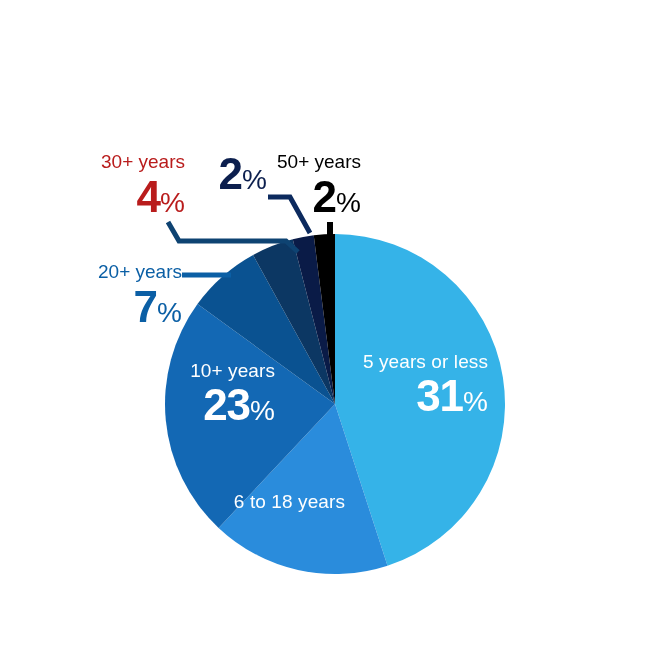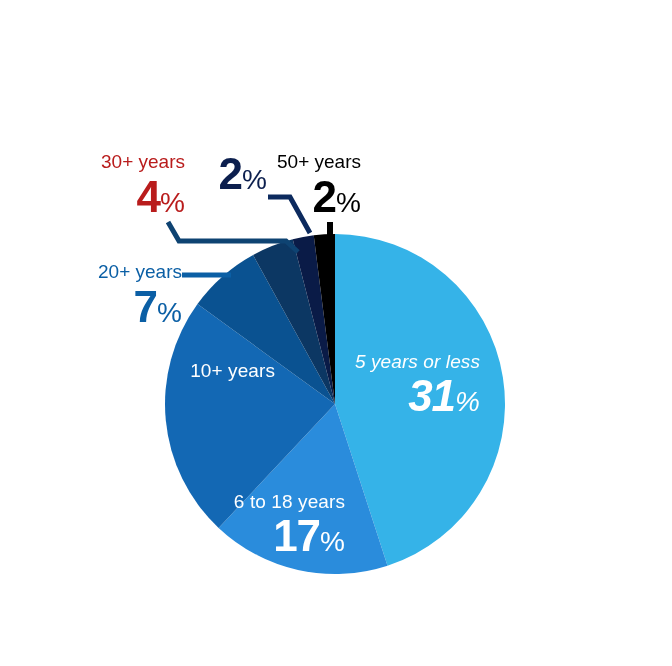--- a/index.html
+++ b/index.html
@@ -95,32 +95,32 @@
     </g>
 
     <g fill="none" stroke-linecap="butt" stroke-linejoin="miter">
       <polyline points="168,222 179,241 286,241 298,252" stroke="#0E4372" stroke-width="5"></polyline>
       <polyline points="268,197 290,197 310,233" stroke="#0C2A5E" stroke-width="5"></polyline>
       <line x1="330" y1="222" x2="330" y2="240" stroke="#000000" stroke-width="6"></line>
       <line x1="182" y1="275" x2="231" y2="275" stroke="#0B5FA5" stroke-width="5"></line>
     </g>
   </svg>
 
-  <div class="inner-label" style="left:330px; top:352px; width:150px;font-style:italic;">
+  <div class="inner-label" style="left:338px; top:352px; width:150px;">
     <span class="cat">5 years or less</span>
     <span class="val"><span>31</span><span class="pct">%</span></span>
   </div>
 
   <div class="inner-label" style="left:215px; top:492px; width:130px;">
     <span class="cat">6 to 18 years</span>
-    <span class="val"><span>17</span><span class="pct">%</span></span>
   </div>
 
   <div class="inner-label" style="left:155px; top:361px; width:120px;">
     <span class="cat">10+ years</span>
+    <span class="val"><span>23</span><span class="pct">%</span></span>
   </div>
 
   <div class="outer-label" style="left:77px; top:262px; width:105px; color:#0B5FA5;text-align:right;">
     <span class="cat">20+ years</span>
     <span class="val"><span>7</span><span class="pct">%</span></span>
   </div>
 
   <div class="outer-label" style="left:80px; top:152px; width:105px; color:#b91c1c;">
     <span class="cat">30+ years</span>
     <span class="val"><span>4</span><span class="pct">%</span></span>

